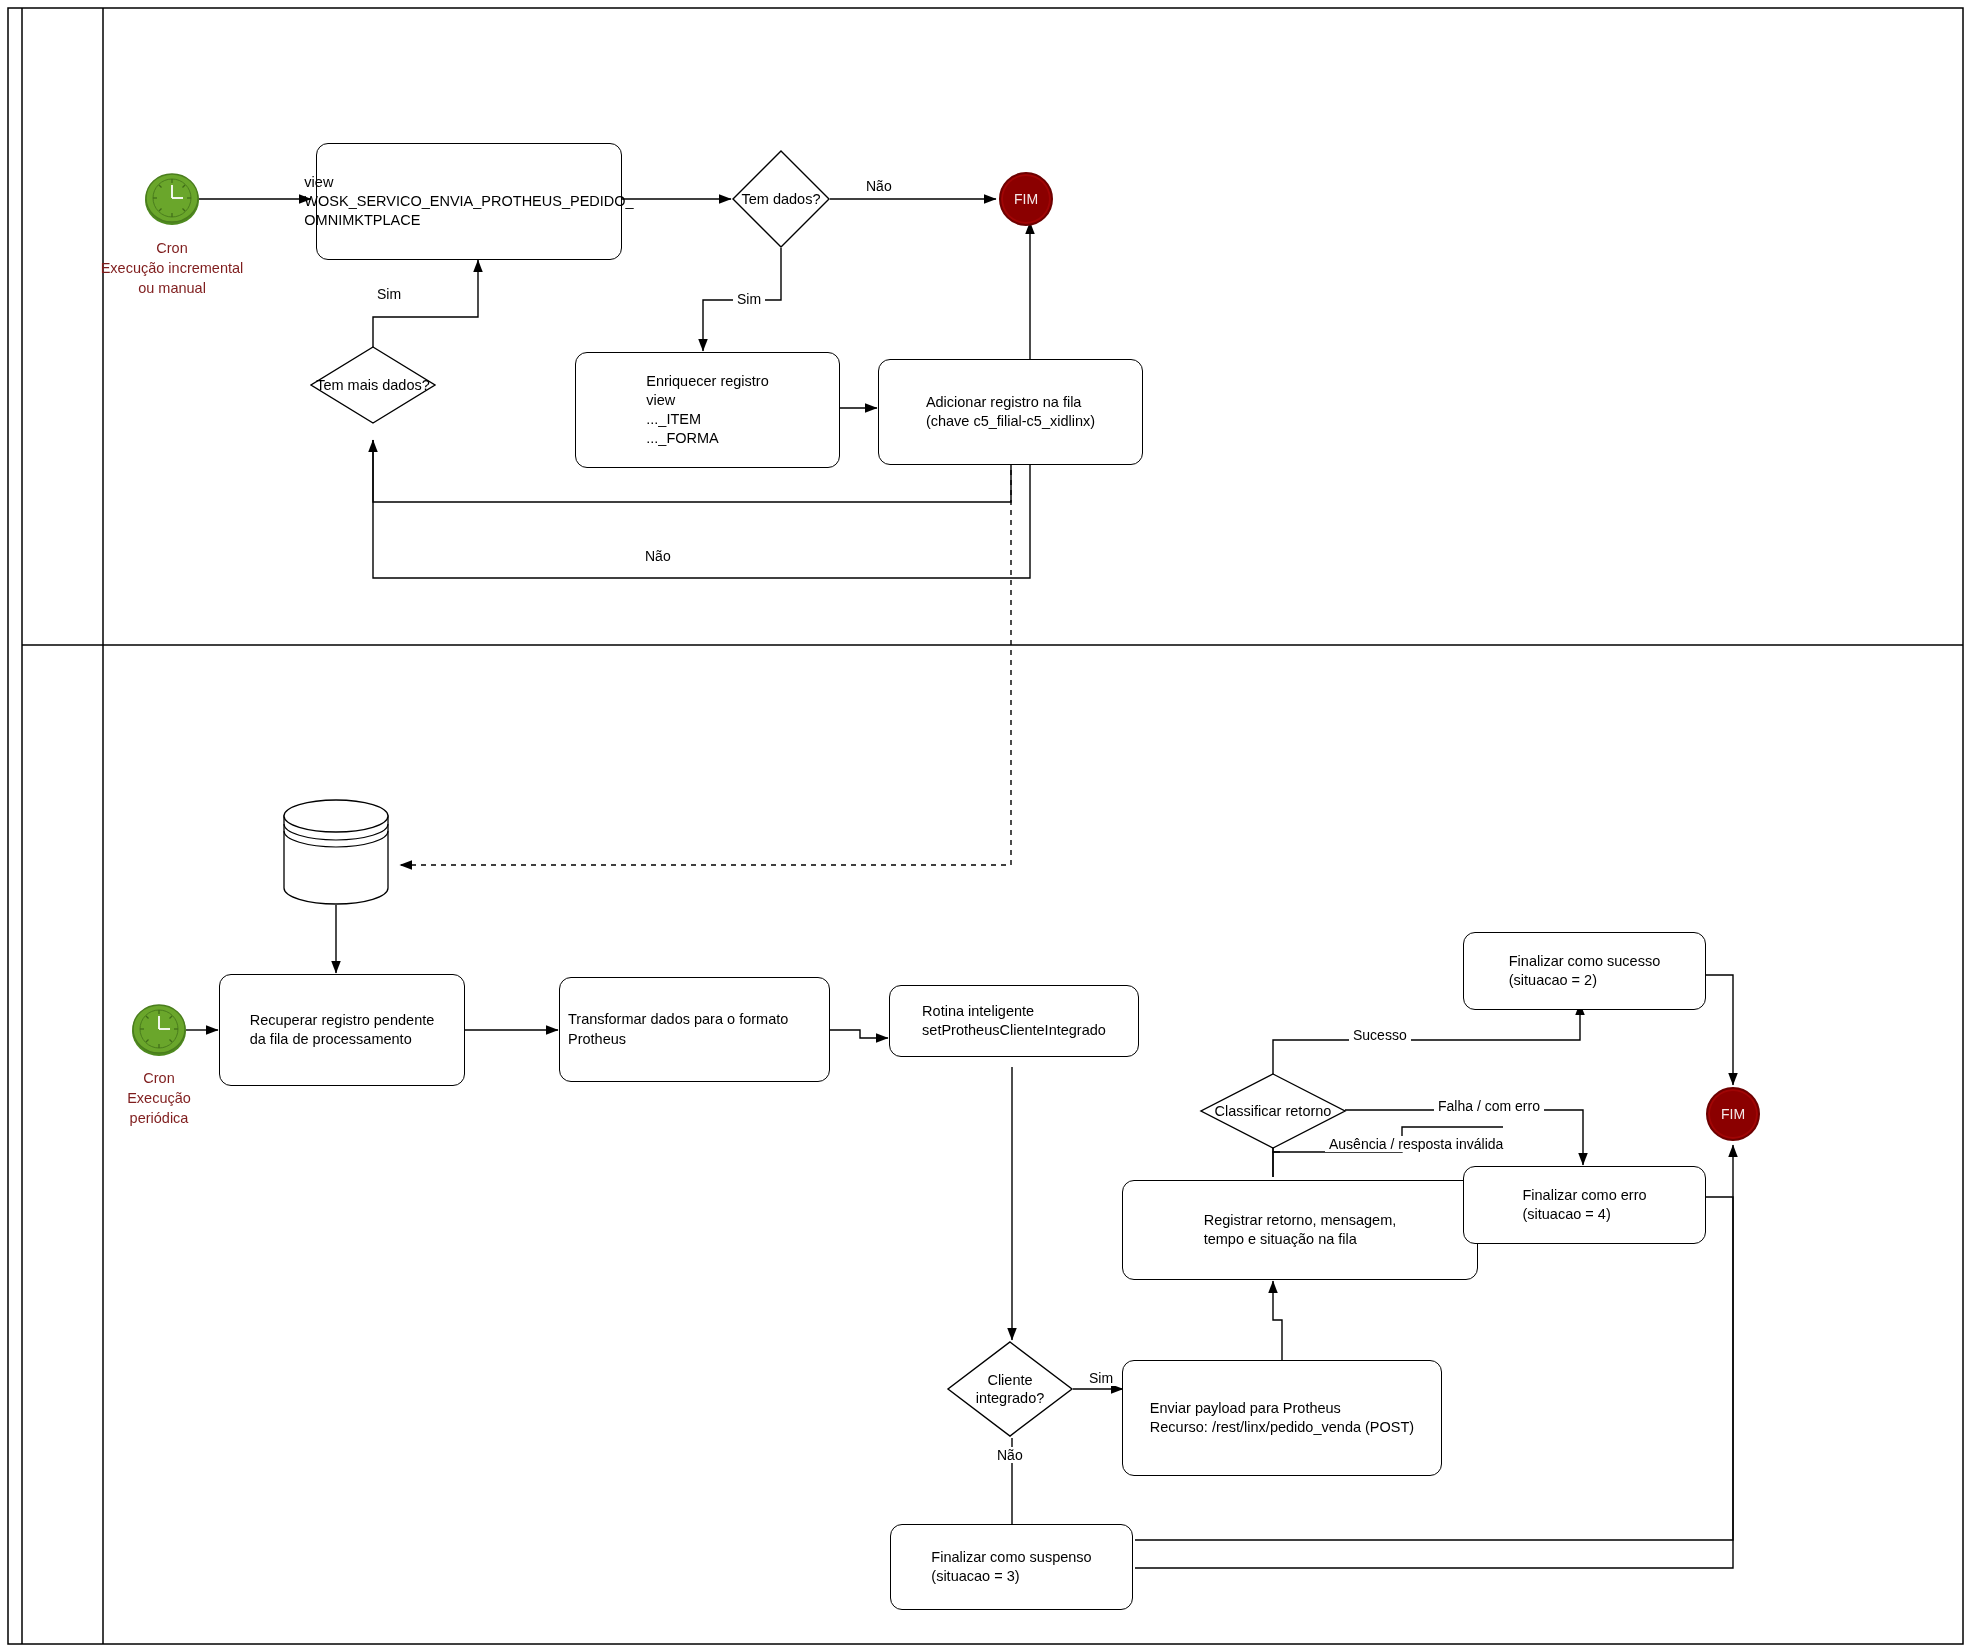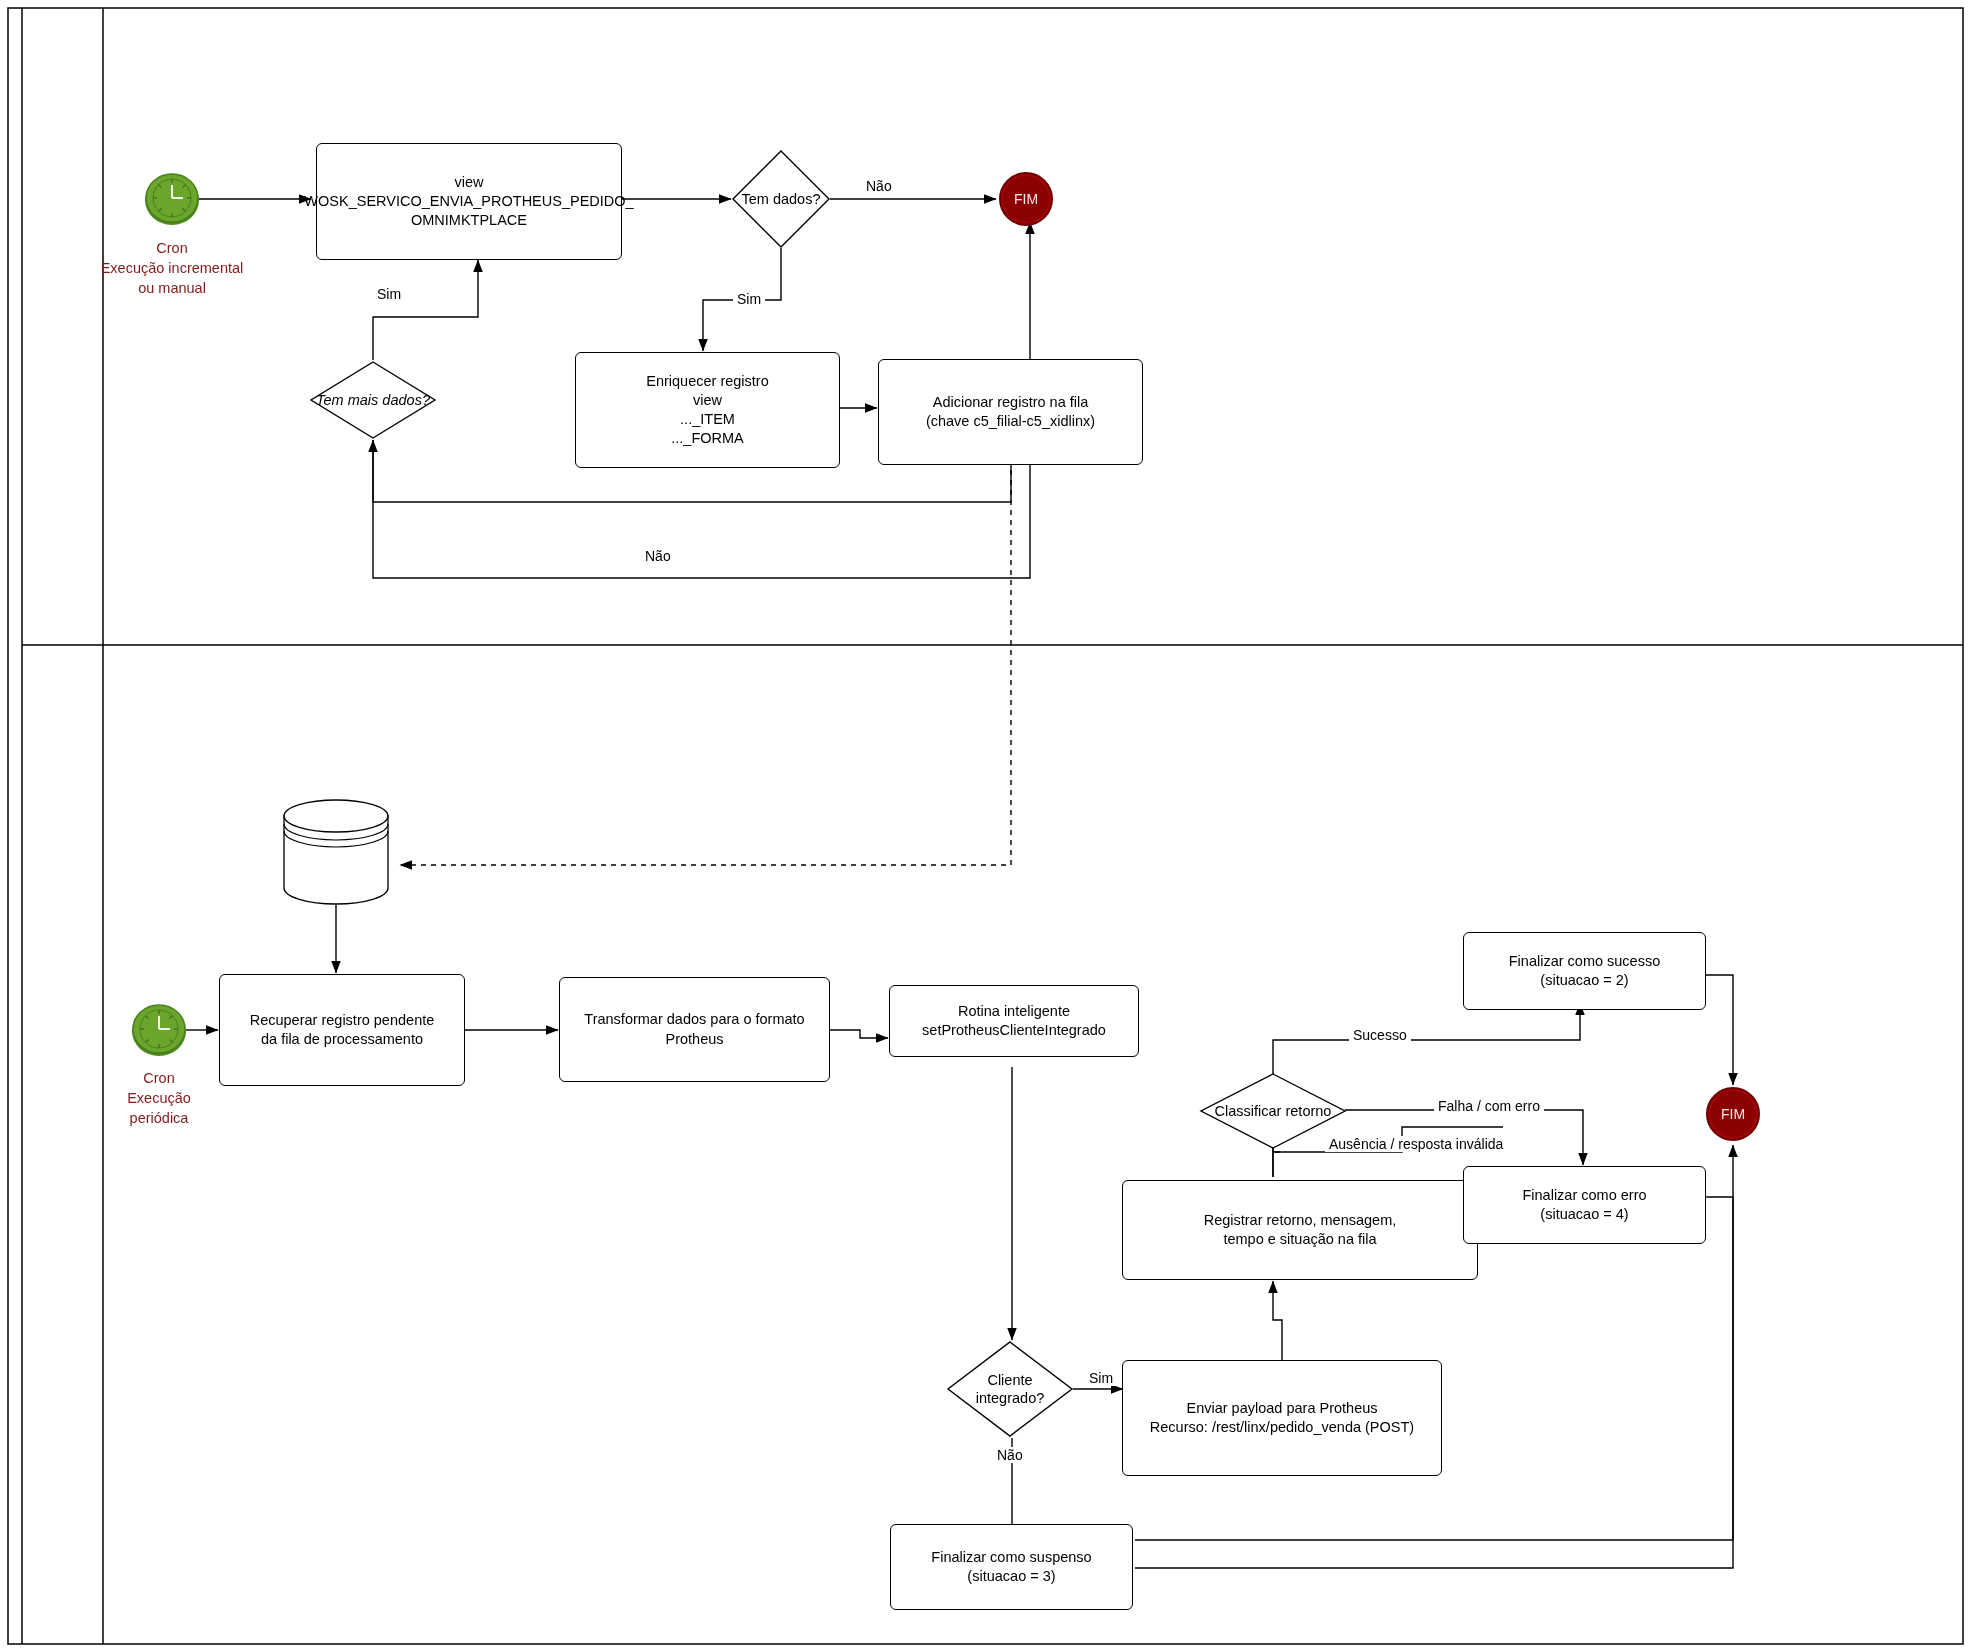--- a/index.html
+++ b/index.html
@@ -24,25 +24,24 @@
     width: 1971px;
     height: 1652px;
   }
   .node {
     position: absolute;
     box-sizing: border-box;
   }
   .proc {
     background: #ffffff;
     border: 1.4px solid #000000;
-    border-radius: 6px;
+    border-radius: 12px;
     display: flex;
     align-items: center;
     justify-content: center;
-    text-align: center;
     font-size: 14.5px;
     color: #000000;
     line-height: 1.32;
     padding: 16px 8px;
   }
   .diamond-wrap {
     display: flex;
     align-items: center;
     justify-content: center;
   }
@@ -200,21 +199,21 @@
   <div class="node end-node" style="left:999px; top:172px; width:54px; height:54px;">FIM</div>
 
   <div class="node proc" style="left:575px; top:352px; width:265px; height:116px; white-space:pre-line;">Enriquecer registro
 view
 ..._ITEM
 ..._FORMA</div>
 
   <div class="node proc" style="left:878px; top:359px; width:265px; height:106px; white-space:pre-line;">Adicionar registro na fila
 (chave c5_filial-c5_xidlinx)</div>
 
-  <div class="node diamond-wrap" style="left:309px; top:360px; width:128px; height:80px;font-style:italic;">
+  <div class="node diamond-wrap" style="left:309px; top:345px; width:128px; height:80px;">
     <svg width="128" height="80" viewBox="0 0 128 80">
       <polygon points="64,2 126,40 64,78 2,40" fill="#ffffff" stroke="#000000" stroke-width="1.4"></polygon>
     </svg>
     <div class="diamond-label" style="top:31px;">Tem mais dados?</div>
   </div>
 
   <div class="edge-label" style="left:862px; top:178px;">Não</div>
   <div class="edge-label" style="left:733px; top:291px;">Sim</div>
   <div class="edge-label" style="left:373px; top:286px;">Sim</div>
   <div class="edge-label" style="left:641px; top:548px;">Não</div>

